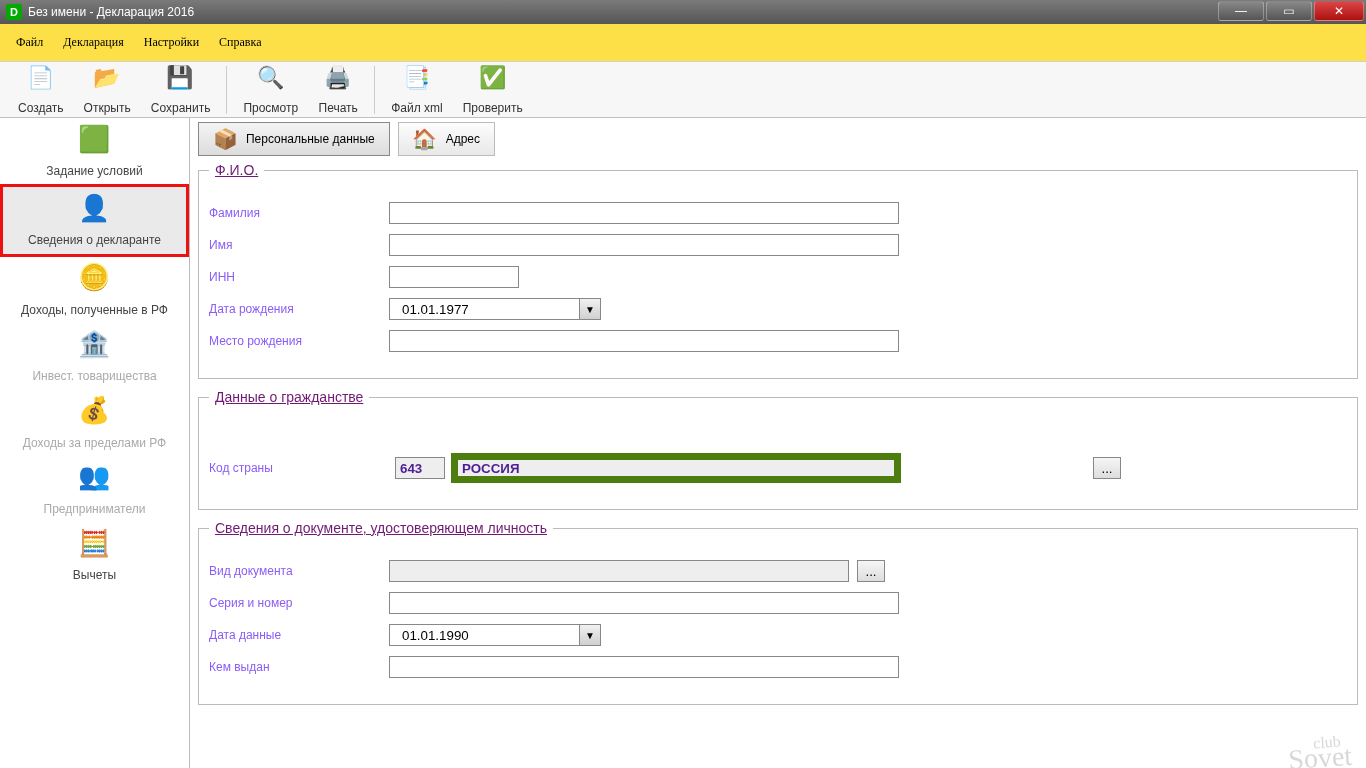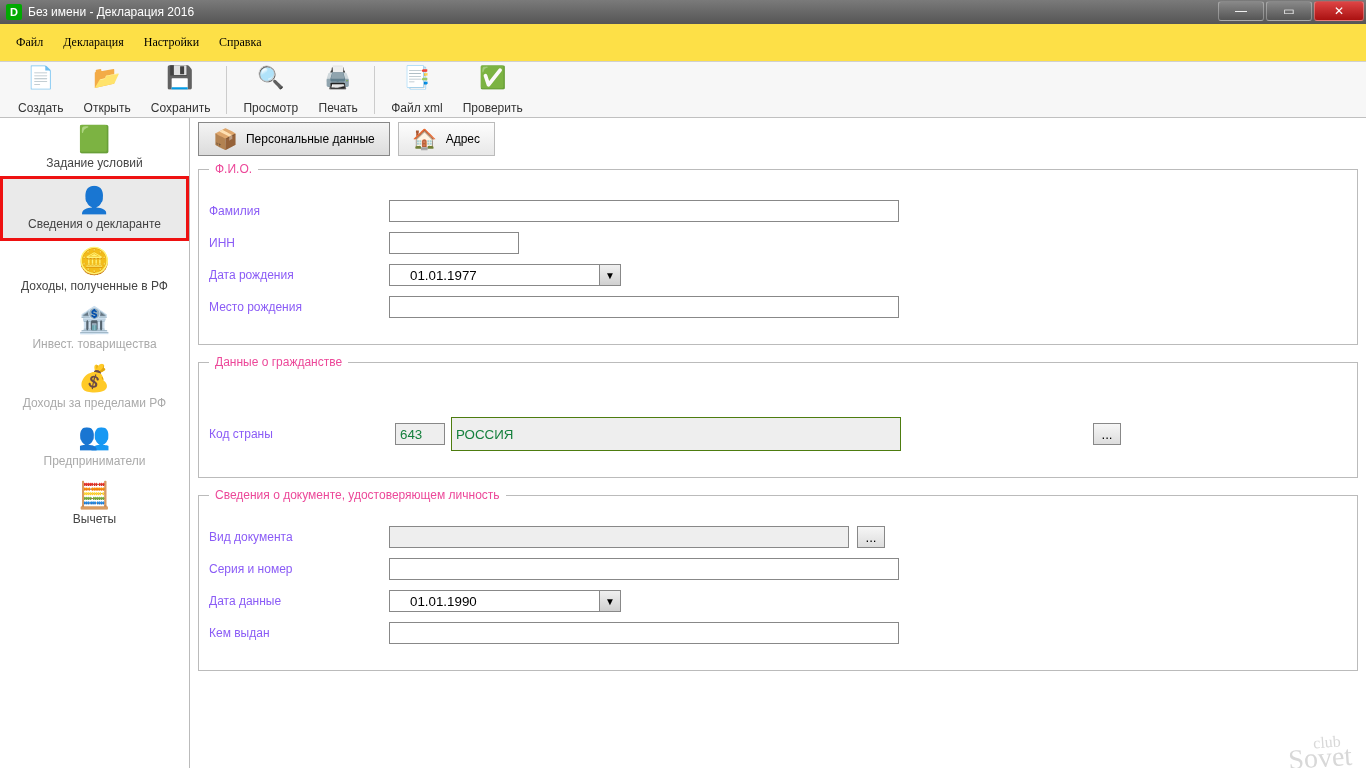--- a/index.html
+++ b/index.html
@@ -23,48 +23,48 @@
 .tbtn .ticon { width: 28px; height: 28px; display:flex; align-items:center; justify-content:center; font-size:22px;}
 .tbtn .tlabel { font-size: 12px; margin-top: 10px; color:#333;}
 .tsep { width: 1px; height: 48px; background: #ccc; margin: 0 6px; }
 
 
 .workarea { display: flex; height: calc(768px - 24px - 22px - 56px); }
 .sidebar { width: 190px; border-right: 1px solid #bbb; background: #fff; }
 .sideitem { display:flex; flex-direction:column; align-items:center; padding:6px 4px; text-align:center; color:#444; }
 .sideitem.disabled { color:#aaa; }
 .sideitem .sicon { width:36px; height:30px; display:flex; align-items:center; justify-content:center; font-size:26px; }
-.sideitem .slabel { font-size:12px; margin-top:2px; line-height:1.2; }
+.sideitem .slabel { font-size:12px; margin-top:10px; line-height:1.2; }
 .sideitem.active { background:#eaeaea; border:3px solid #e11; }
 
 .content { flex:1; padding: 4px 8px; overflow:auto; position:relative;}
 
 
 .ctabs { display:flex; gap:8px; margin-bottom:6px; }
 .ctab { height:34px; display:flex; align-items:center; gap:8px; padding:0 14px; border:1px solid #bbb; background:linear-gradient(#fdfdfd,#e8e8e8); }
 .ctab.active { background:linear-gradient(#f4f4f4,#dcdcdc); border-color:#888;}
 .ctab .cicon { font-size:20px; }
 
 
 fieldset { border:1px solid #bbb; padding: 14px 10px 16px 10px; margin-bottom:10px; }
-legend { padding:0 6px; color:#ec4899; font-size:12px;}
+legend { padding:0 6px; color:#701a75; font-size:14px;text-decoration:underline;}
 .row { display:flex; align-items:center; margin: 10px 0; }
 .row label { width: 180px; color:#8b5cf6; }
 .row input.wide { width: 510px; height:22px; border:1px solid #888; padding:0 4px; background:#fff;}
 .row input.med { width: 130px; height:22px; border:1px solid #888; padding:0 4px;}
 .row input.small { width: 50px; height:22px; border:1px solid #888; padding:0 4px; background:#eee;}
-.row input.ro { background:#eee; color:#15803d;}
+.row input.ro { background:#eee; color:#4c1d95;font-weight:bold;}
 .datewrap { display:flex; }
-.datewrap input { width: 210px; height:22px; border:1px solid #888; border-right:none; padding:0 20px;}
+.datewrap input { width: 190px; height:22px; border:1px solid #888; border-right:none; padding:0 12px;}
 .datewrap button { width:22px; height:22px; border:1px solid #888; background:linear-gradient(#f0f0f0,#d0d0d0); display:flex; align-items:center; justify-content:center; font-size:10px;}
 .ellip { width:28px; height:22px; border:1px solid #888; background:linear-gradient(#f6f6f6,#ddd); display:flex; align-items:center; justify-content:center; margin-left:auto;}
 .row.doc input.wide { width:460px; margin-right:8px;}
 .row.doc .ellip { margin-left:0;}
 .row.ctry { gap:6px;margin-top:34px;}
-.row.ctry input.ctryname { width:450px; height:22px; border:1px solid #4d7c0f; background:#eee; padding:16px 4px;}
+.row.ctry input.ctryname { width:450px; height:22px; border:7px solid #4d7c0f; background:#eee; padding:8px 4px;}
 .row.ctry .ellip { margin-left: 186px;}
 
 
 .watermark { position:absolute; right:14px; bottom:10px; color:#d8d8d8; font-family: 'Brush Script MT', cursive; font-size:28px; transform:rotate(-4deg); pointer-events:none; user-select:none;}
 .watermark .cl { font-size:16px; display:block; margin-bottom:-10px; margin-left:26px;}
 </style>
 </head>
 <body>
 
 <div class="titlebar">
@@ -161,20 +161,24 @@
         </div>
     </div>
 
     <fieldset>
       <legend>Ф.И.О.</legend>
       <div class="row">
           <label>Фамилия</label>
           <input class="wide" value="" style="">
         </div>
       <div class="row">
+          <label>Имя</label>
+          <input class="wide" value="" style="">
+        </div>
+      <div class="row">
           <label>ИНН</label>
           <input class="med" value="" style="">
         </div>
       <div class="row">
           <label>Дата рождения</label>
           <div class="datewrap">
             <input value="01.01.1977" style="">
             <button>
               <span>▼</span>
             </button>

